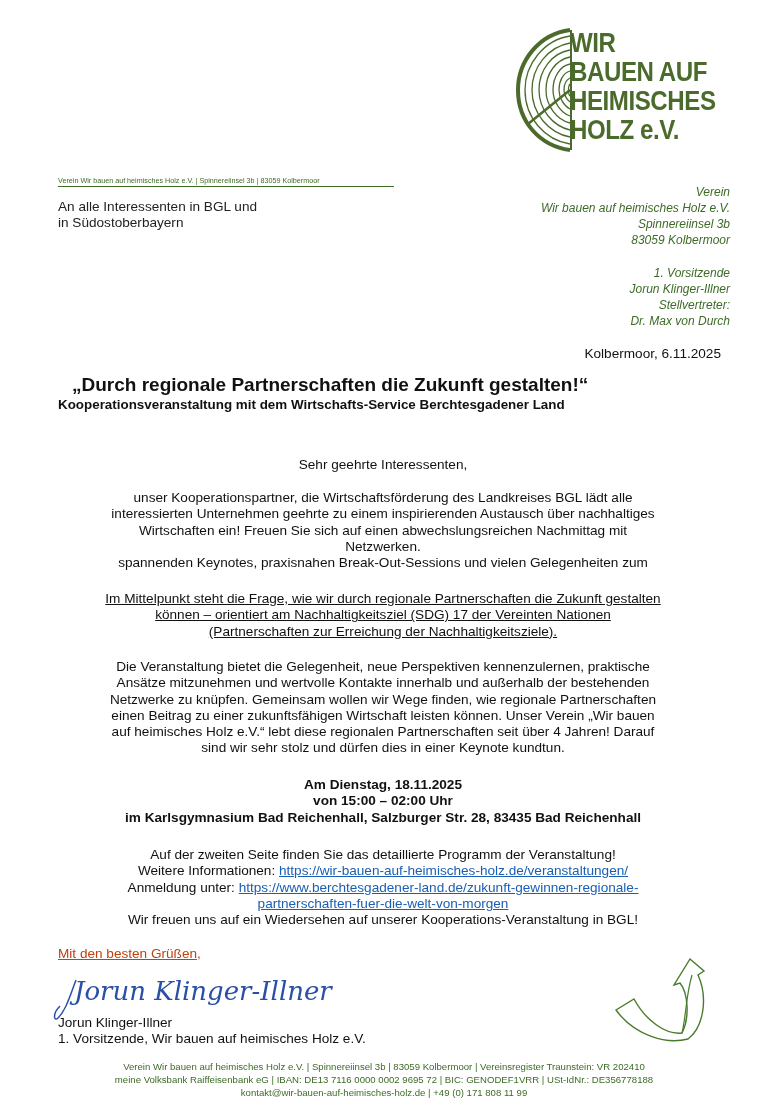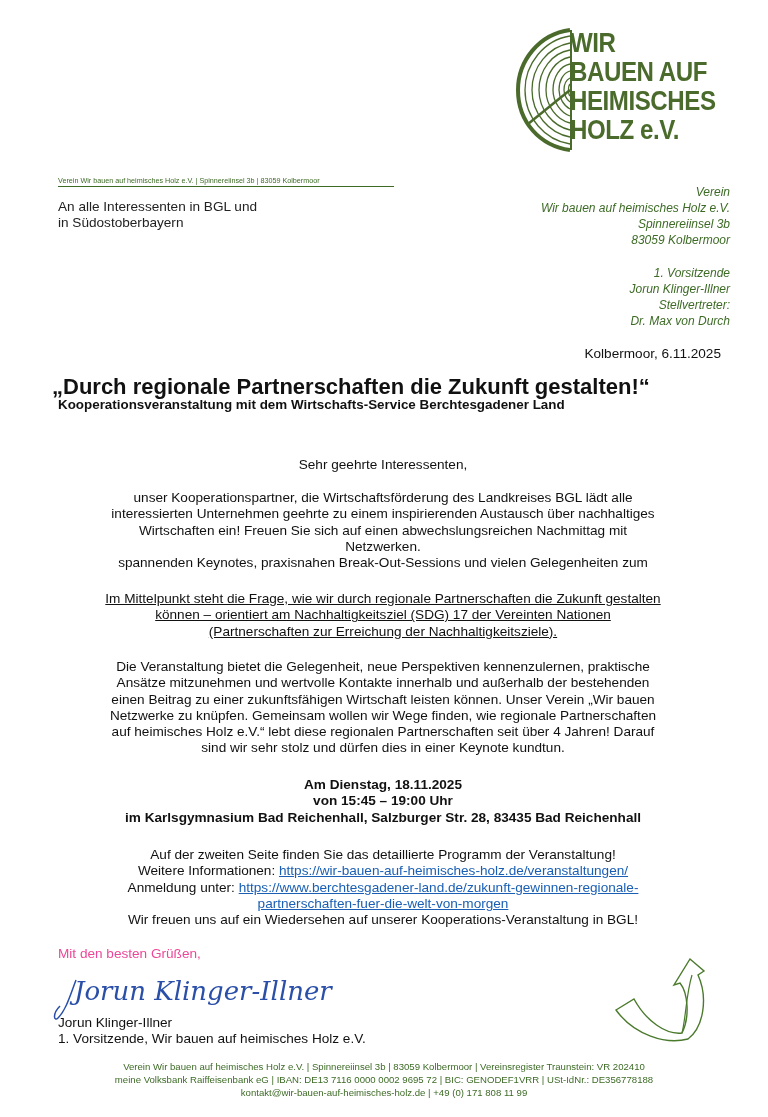--- a/index.html
+++ b/index.html
@@ -19,34 +19,34 @@
 
   
   #recipient { left: 58px; top: 199px; font-size: 13.6px; line-height: 16px; color: #222; }
 
   
   #sender { right: 38px; top: 184px; text-align: right; font-size: 12px; line-height: 16px; color: #3d6b26; font-style: italic; }
   #sender .gap { height: 17px; }
 
   #date { right: 47px; top: 346px; font-size: 13.6px; color: #111; text-align: right; }
 
-  #title { left: 52px; top: 374px; font-size: 22px; font-weight: bold; color: #111; }
+  #title { left: 72px; top: 374px; font-size: 19px; font-weight: bold; color: #111; }
   #subtitle { left: 58px; top: 397px; font-size: 13.4px; font-weight: bold; color: #111; }
 
   .para { left: 58px; width: 650px; font-size: 13.6px; line-height: 16.3px; color: #111; text-align: center; }
   .para p { margin: 0; }
   #salutation { top: 457px; }
   #p1 { top: 490px; }
   #p2 { top: 591px; text-decoration: underline; }
   #p3 { top: 659px; }
   #event { top: 777px; font-weight: bold; }
   #links { top: 847px; }
   a.link { color: #1a5fb4; text-decoration: underline; }
 
-  #closing { left: 58px; top: 946px; font-size: 13.6px; color: #ec4899; }
+  #closing { left: 58px; top: 946px; font-size: 13.6px; color: #c2410c; text-decoration: underline; }
   #signature { left: 52px; top: 966px; width: 290px; height: 60px; }
   #signer { left: 58px; top: 1015px; font-size: 13.6px; line-height: 16px; color: #111; }
 
   #arrow { left: 612px; top: 955px; width: 95px; height: 90px; }
 
   #footer { left: 0; width: 768px; top: 1060px; text-align: center; font-size: 9.6px; line-height: 13px; color: #3d6b26; }
 </style>
 </head>
 <body>
 
@@ -108,29 +108,29 @@
 
 <div id="p2" class="abs para">
   <p>Im Mittelpunkt steht die Frage, wie wir durch regionale Partnerschaften die Zukunft gestalten</p>
   <p>können – orientiert am Nachhaltigkeitsziel (SDG) 17 der Vereinten Nationen</p>
   <p>(Partnerschaften zur Erreichung der Nachhaltigkeitsziele).</p>
 </div>
 
 <div id="p3" class="abs para">
   <p>Die Veranstaltung bietet die Gelegenheit, neue Perspektiven kennenzulernen, praktische</p>
   <p>Ansätze mitzunehmen und wertvolle Kontakte innerhalb und außerhalb der bestehenden</p>
+  <p>Netzwerke zu knüpfen. Gemeinsam wollen wir Wege finden, wie regionale Partnerschaften</p>
   <p>einen Beitrag zu einer zukunftsfähigen Wirtschaft leisten können. Unser Verein „Wir bauen</p>
-  <p>Netzwerke zu knüpfen. Gemeinsam wollen wir Wege finden, wie regionale Partnerschaften</p>
   <p>auf heimisches Holz e.V.“ lebt diese regionalen Partnerschaften seit über 4 Jahren! Darauf</p>
   <p>sind wir sehr stolz und dürfen dies in einer Keynote kundtun.</p>
 </div>
 
 <div id="event" class="abs para">
   <p>Am Dienstag, 18.11.2025</p>
-  <p>von 15:45 – 19:00 Uhr</p>
+  <p>von 15:00 – 02:00 Uhr</p>
   <p>im Karlsgymnasium Bad Reichenhall, Salzburger Str. 28, 83435 Bad Reichenhall</p>
 </div>
 
 <div id="links" class="abs para">
   <p>Auf der zweiten Seite finden Sie das detaillierte Programm der Veranstaltung!</p>
   <p><span>Weitere Informationen: </span><a class="link" href="#">https://wir-bauen-auf-heimisches-holz.de/veranstaltungen/</a></p>
   <p><span>Anmeldung unter: </span><a class="link" href="#">https://www.berchtesgadener-land.de/zukunft-gewinnen-regionale-</a></p>
   <p><a class="link" href="#">partnerschaften-fuer-die-welt-von-morgen</a></p>
   <p>Wir freuen uns auf ein Wiedersehen auf unserer Kooperations-Veranstaltung in BGL!</p>
 </div>

